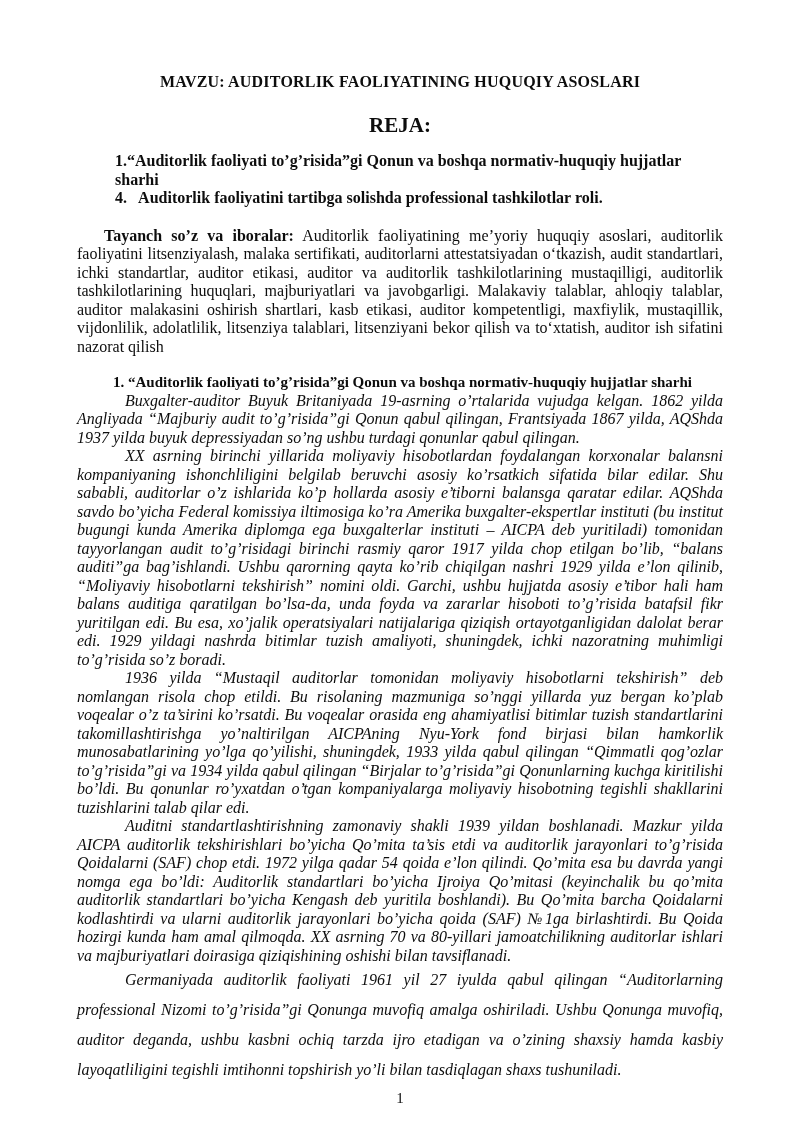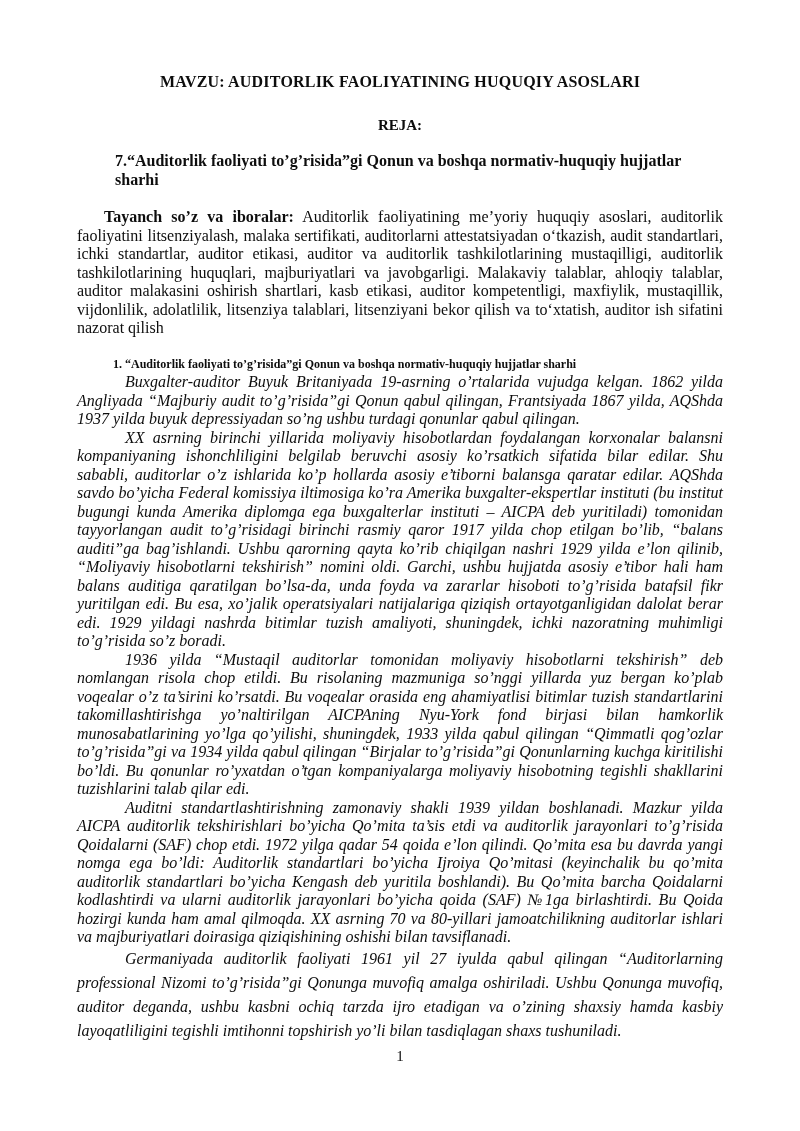--- a/index.html
+++ b/index.html
@@ -19,21 +19,21 @@
   }
   .doc-title {
     margin: 0;
     font-size: 16px;
     font-weight: bold;
     text-align: center;
     letter-spacing: 0.2px;
   }
   .plan-heading {
     margin: 24px 0 0 0;
-    font-size: 15px;
+    font-size: 21px;
     font-weight: bold;
     text-align: center;
   }
   .plan-list {
     list-style: none;
     margin: 18px 0 0 38px;
     padding: 0;
     font-weight: bold;
   }
   .plan-list li {
@@ -41,49 +41,50 @@
     line-height: 18.5px;
   }
   .keywords-para {
     margin: 19px 0 0 0;
     text-align: justify;
     text-indent: 27px;
   }
   .keywords-label { font-weight: bold; }
   .section-heading {
     margin: 17px 0 0 0;
-    font-size: 12px;
+    font-size: 15px;
     font-weight: bold;
     text-align: justify;
     text-indent: 36px;
   }
   .body-para {
     margin: 0;
     text-align: justify;
     text-indent: 48px;
     font-style: italic;
   }
-  .body-para.wide-spacing { line-height: 24px; }
+  .body-para.wide-spacing { line-height: 30px; }
   .page-number {
     margin-top: 4px;
     text-align: center;
     font-size: 15px;
   }
 </style>
 </head>
 <body>
 
 <div class="page">
 
   <h1 class="doc-title">MAVZU: AUDITORLIK FAOLIYATINING HUQUQIY ASOSLARI</h1>
 
   <h2 class="plan-heading">REJA:</h2>
 
   <ol class="plan-list">
-    <li>7.“Auditorlik faoliyati to’g’risida”gi Qonun va boshqa normativ-huquqiy hujjatlar sharhi</li>
+    <li>1.“Auditorlik faoliyati to’g’risida”gi Qonun va boshqa normativ-huquqiy hujjatlar sharhi</li>
+    <li>4.   Auditorlik faoliyatini tartibga solishda professional tashkilotlar roli.</li>
   </ol>
 
   <p class="keywords-para">
     <span class="keywords-label">Tayanch so’z va iboralar:</span>
     <span>Auditorlik faoliyatining me’yoriy huquqiy asoslari, auditorlik faoliyatini litsenziyalash, malaka sertifikati, auditorlarni attestatsiyadan oʻtkazish, audit standartlari, ichki standartlar, auditor etikasi, auditor va auditorlik tashkilotlarining mustaqilligi, auditorlik tashkilotlarining huquqlari, majburiyatlari va javobgarligi. Malakaviy talablar, ahloqiy talablar, auditor malakasini oshirish shartlari, kasb etikasi, auditor kompetentligi, maxfiylik, mustaqillik, vijdonlilik, adolatlilik, litsenziya talablari, litsenziyani bekor qilish va toʻxtatish, auditor ish sifatini nazorat qilish</span>
   </p>
 
   <h3 class="section-heading">1. “Auditorlik faoliyati to’g’risida”gi Qonun va boshqa normativ-huquqiy hujjatlar sharhi</h3>
 
   <p class="body-para">Buxgalter-auditor Buyuk Britaniyada 19-asrning o’rtalarida vujudga kelgan. 1862 yilda Angliyada “Majburiy audit to’g’risida”gi Qonun qabul qilingan, Frantsiyada 1867 yilda, AQShda 1937 yilda buyuk depressiyadan so’ng ushbu turdagi qonunlar qabul qilingan.</p>

